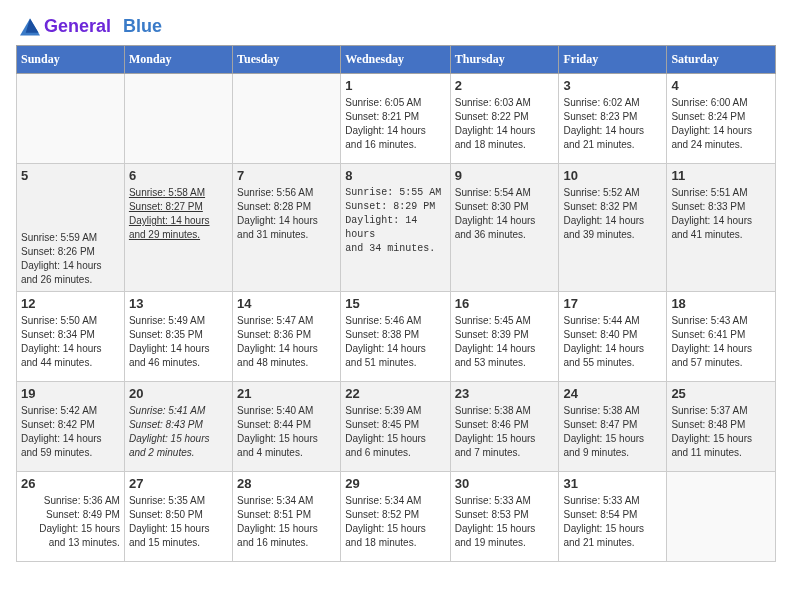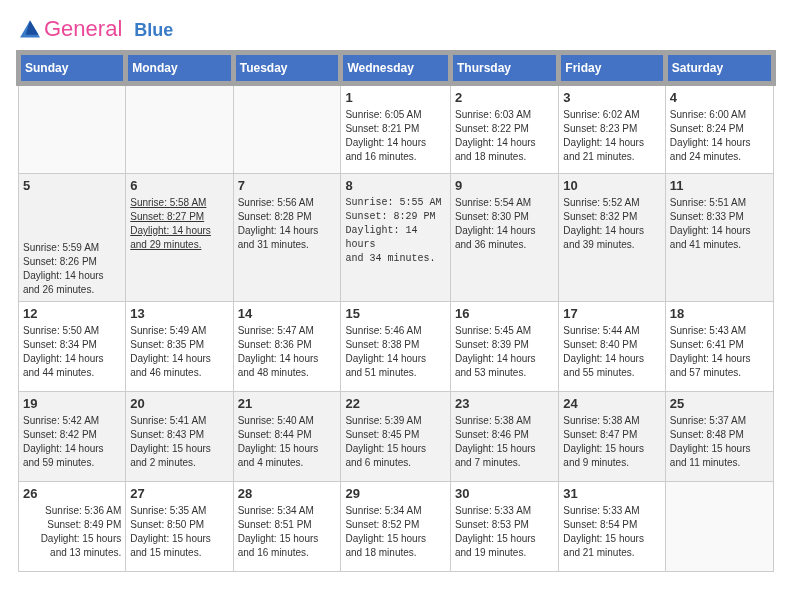--- a/index.html
+++ b/index.html
@@ -43,21 +43,22 @@
       border-collapse: collapse;
       font-size: 11px;
     }
     thead tr th {
       background: #4472c4;
       color: #fff;
       padding: 6px 4px;
       text-align: left;
       font-size: 12px;
       font-weight: bold;
-      border: 5px solid #a3a3a3;
+      border: 1px solid #a3a3a3;
+      font-family: Liberation Serif, serif;
     }
     tbody tr td {
       border: 1px solid #ccc;
       vertical-align: top;
       padding: 4px;
       height: 90px;
       width: 113px;
       background: #fff;
     }
     tbody tr:nth-child(even) td {
@@ -81,21 +82,21 @@
 </head>
 <body>
 
 <div class="header">
   <div class="logo">
     <svg class="logo-icon" viewBox="0 0 32 28" xmlns="http://www.w3.org/2000/svg">
       <polygon points="16,2 30,26 2,26" fill="#3a7bc8"></polygon>
       <polygon points="16,2 28,22 10,22" fill="#1a4fa0"></polygon>
     </svg>
     <div>
-      <span style="font-size:22px;font-weight:normal;color:#ec4899;">General</span><span style="font-size:18px;font-weight:bold;color:#3a7bc8;padding-left:12px;">Blue</span>
+      <span style="font-size:18px;font-weight:bold;color:#6d28d9;">General</span><span style="font-size:18px;font-weight:bold;color:#3a7bc8;padding-left:12px;">Blue</span>
     </div>
   </div>
 </div>
 
 <table>
   <thead>
     <tr id="header-row">
         <th>Sunday</th>
         <th>Monday</th>
         <th>Tuesday</th>
@@ -244,21 +245,21 @@
       <tr>
         <td>
           <div class="day-num">19</div>
           <div class="day-info" style="white-space: pre-line;">Sunrise: 5:42 AM
 Sunset: 8:42 PM
 Daylight: 14 hours
 and 59 minutes.</div>
         </td>
         <td>
           <div class="day-num">20</div>
-          <div class="day-info" style="white-space: pre-line;">Sunrise: 5:41 AM
+          <div class="day-info" style="white-space: pre-line; font-style: italic;">Sunrise: 5:41 AM
 Sunset: 8:43 PM
 Daylight: 15 hours
 and 2 minutes.</div>
         </td>
         <td>
           <div class="day-num">21</div>
           <div class="day-info" style="white-space: pre-line;">Sunrise: 5:40 AM
 Sunset: 8:44 PM
 Daylight: 15 hours
 and 4 minutes.</div>

